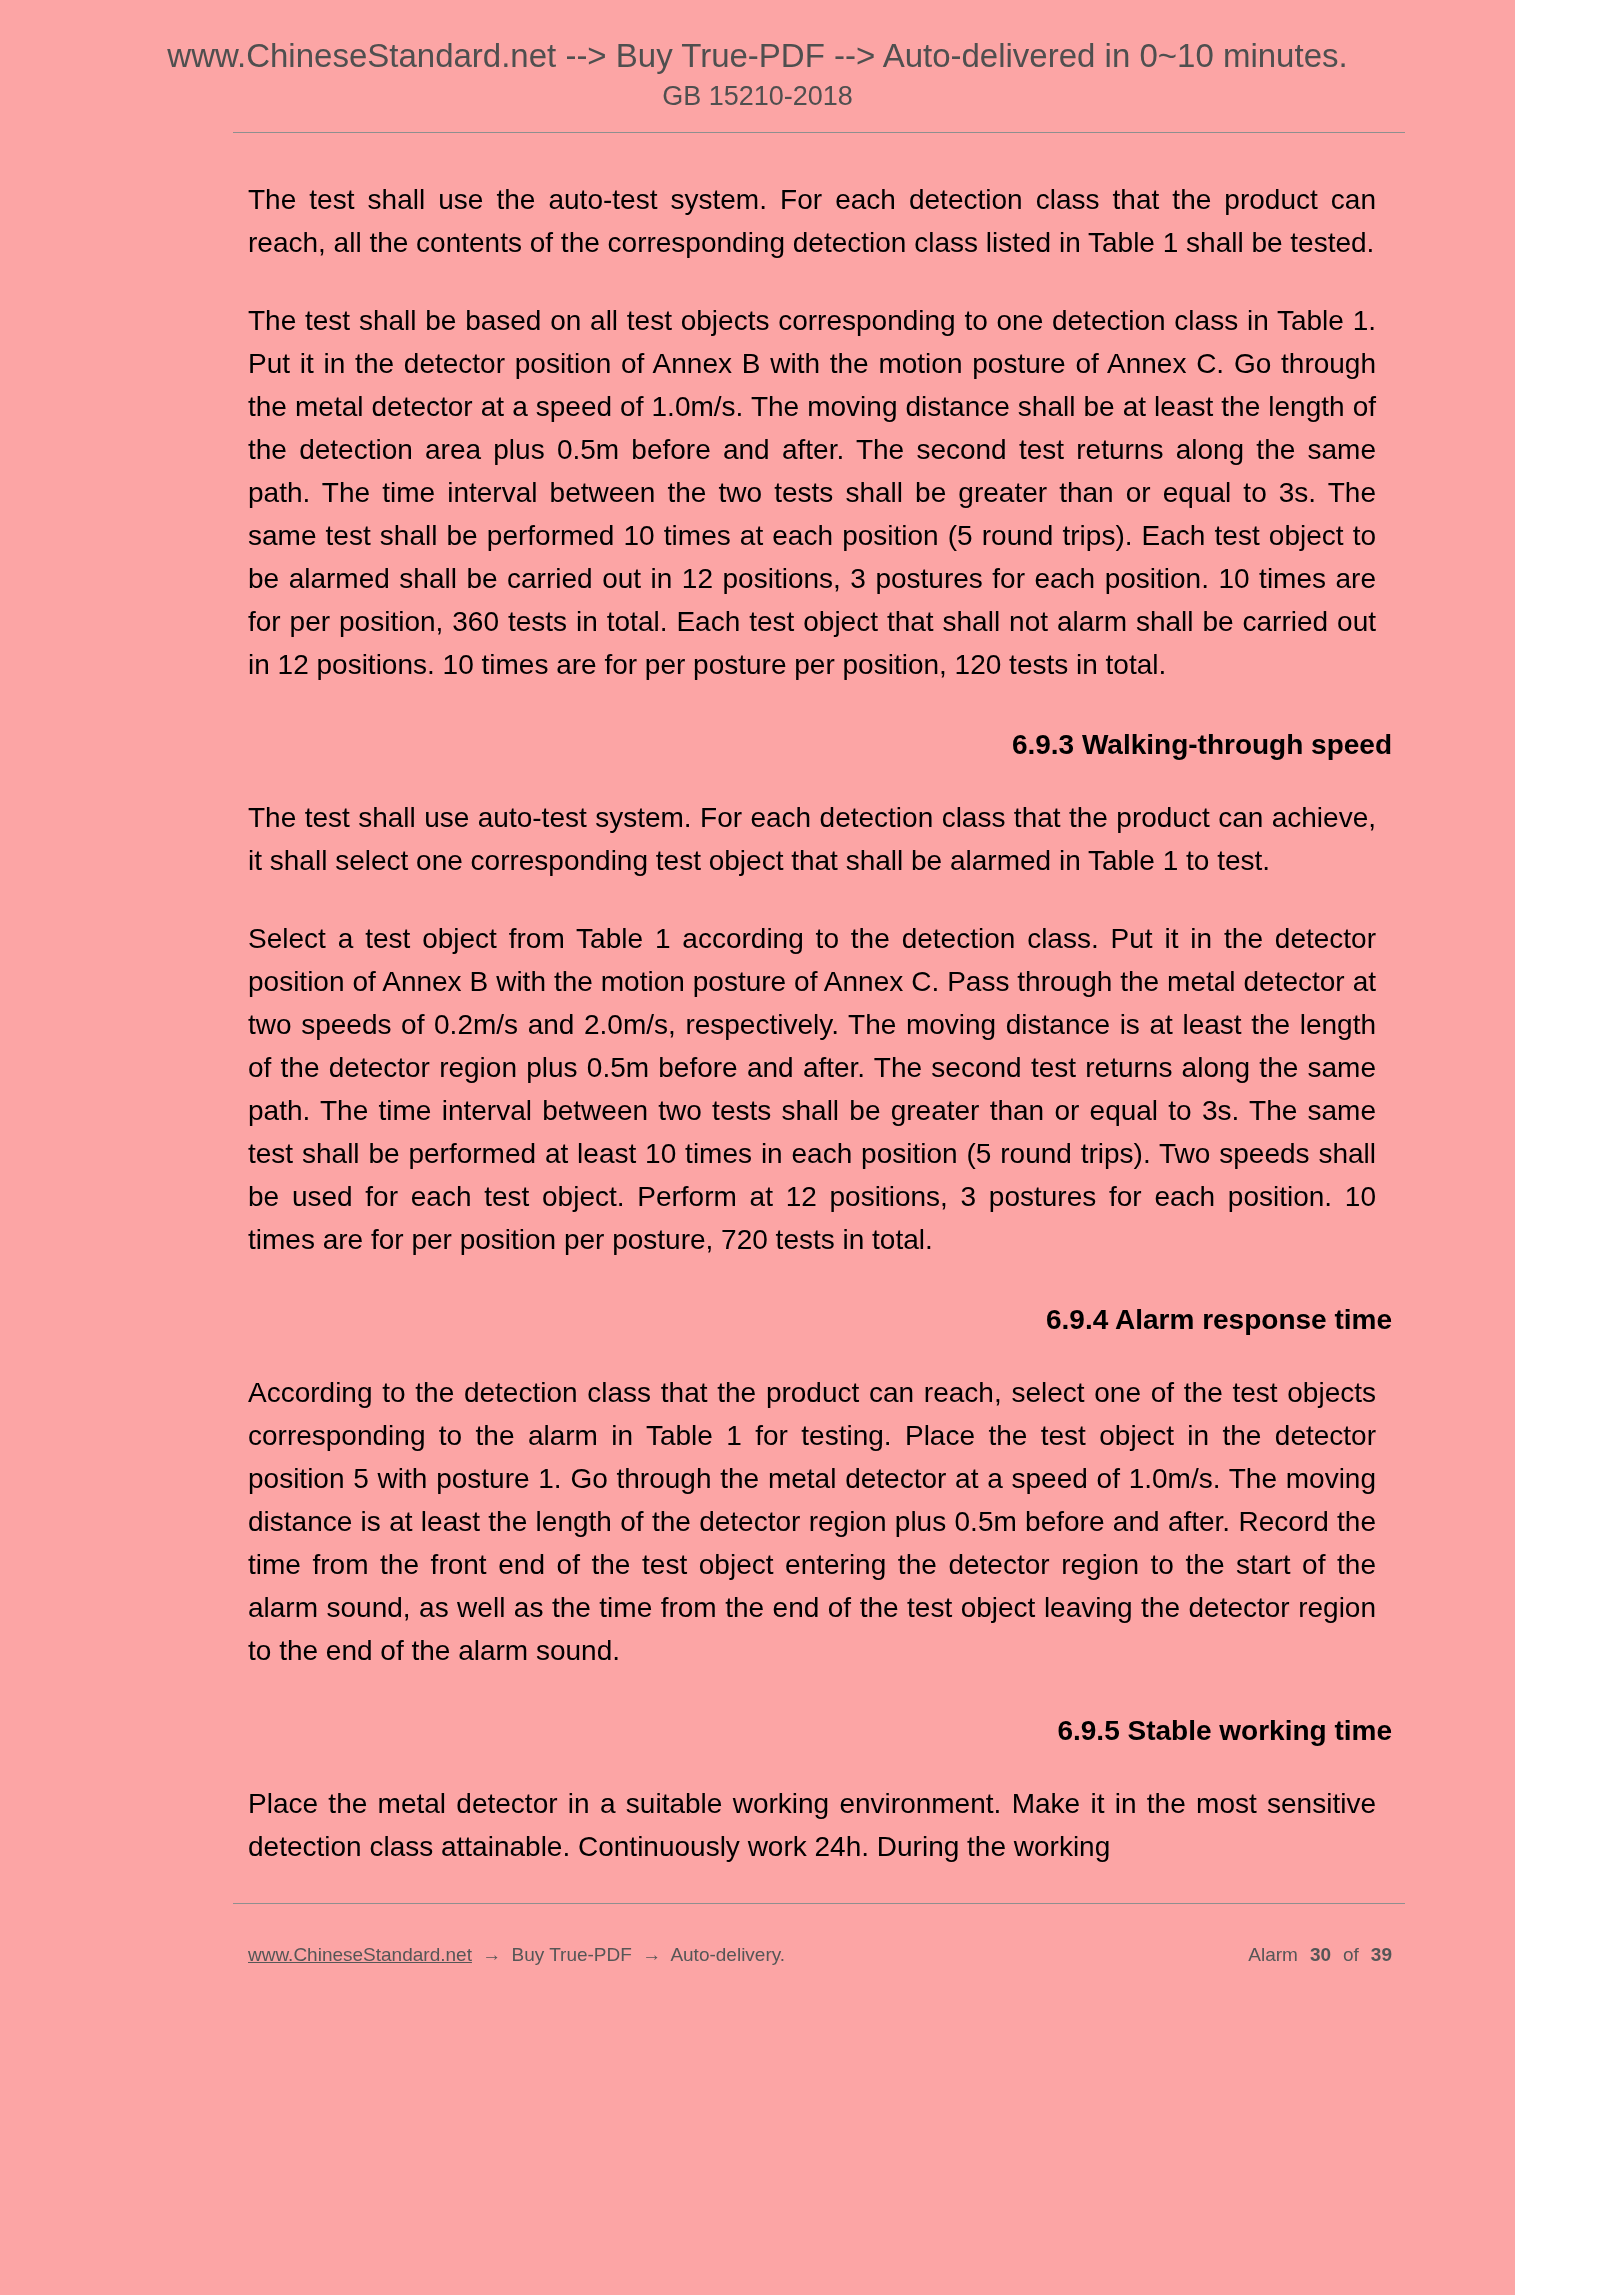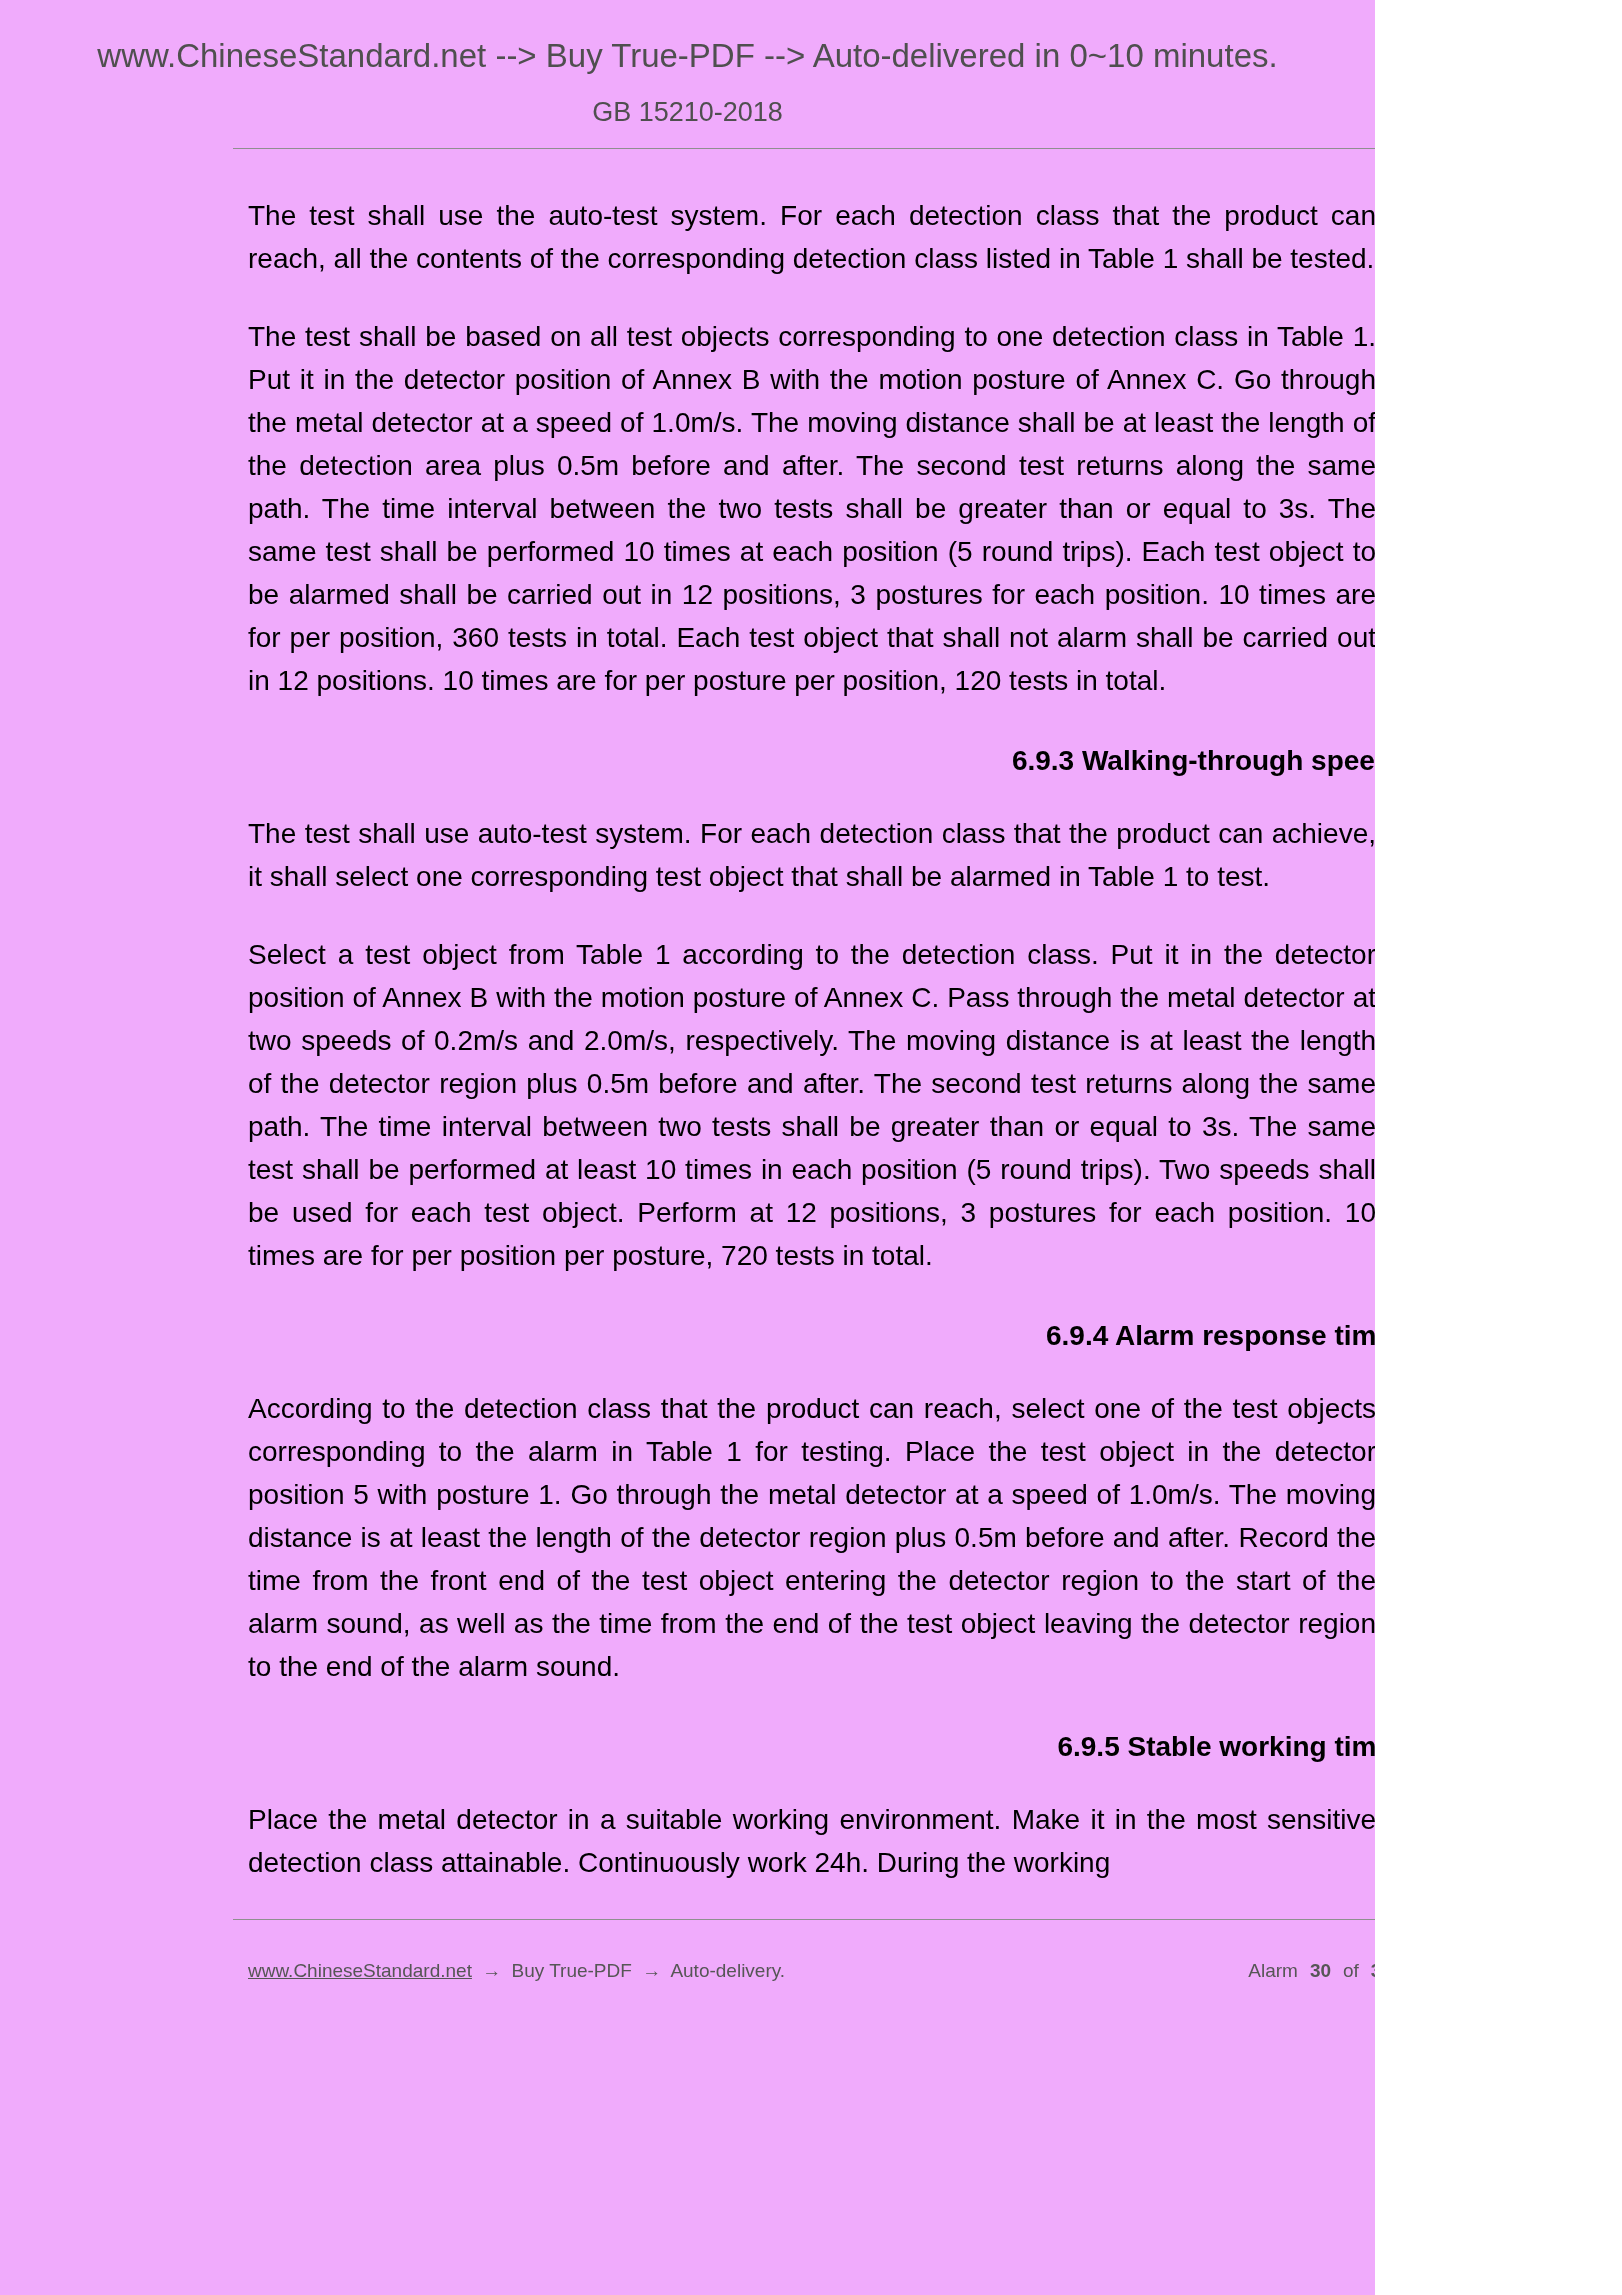--- a/index.html
+++ b/index.html
@@ -1,28 +1,28 @@
 <!DOCTYPE html>
 <html style="font-size:13.3px"><head>
 <meta charset="utf-8">
 <style>
   html, body { margin: 0; padding: 0; background: #ffffff; }
   .page {
     position: relative;
-    width: 1375px;
+    width: 1515px;
     height: 2295px;
-    background: #f0abfc;
+    background: #fca5a5;
     font-family: "Liberation Sans", sans-serif;
     box-sizing: border-box;
     padding-top: 37px;
     overflow: hidden;
   }
   .header { text-align: center; color: #4f4f4f; }
   .header-line1 { font-size: 33px; line-height: 38px; white-space: nowrap; }
-  .doc-number { font-size: 27px; line-height: 32px; margin-top: 21px; }
+  .doc-number { font-size: 27px; line-height: 32px; margin-top: 5px; }
   .rule {
     border: none;
     border-top: 1.7px solid #8f8f8f;
     width: 1172px;
     margin: 20px 0 0 233px;
   }
   .content {
     width: 1144px;
     margin: 45px 0 0 248px;
     font-size: 28px;

